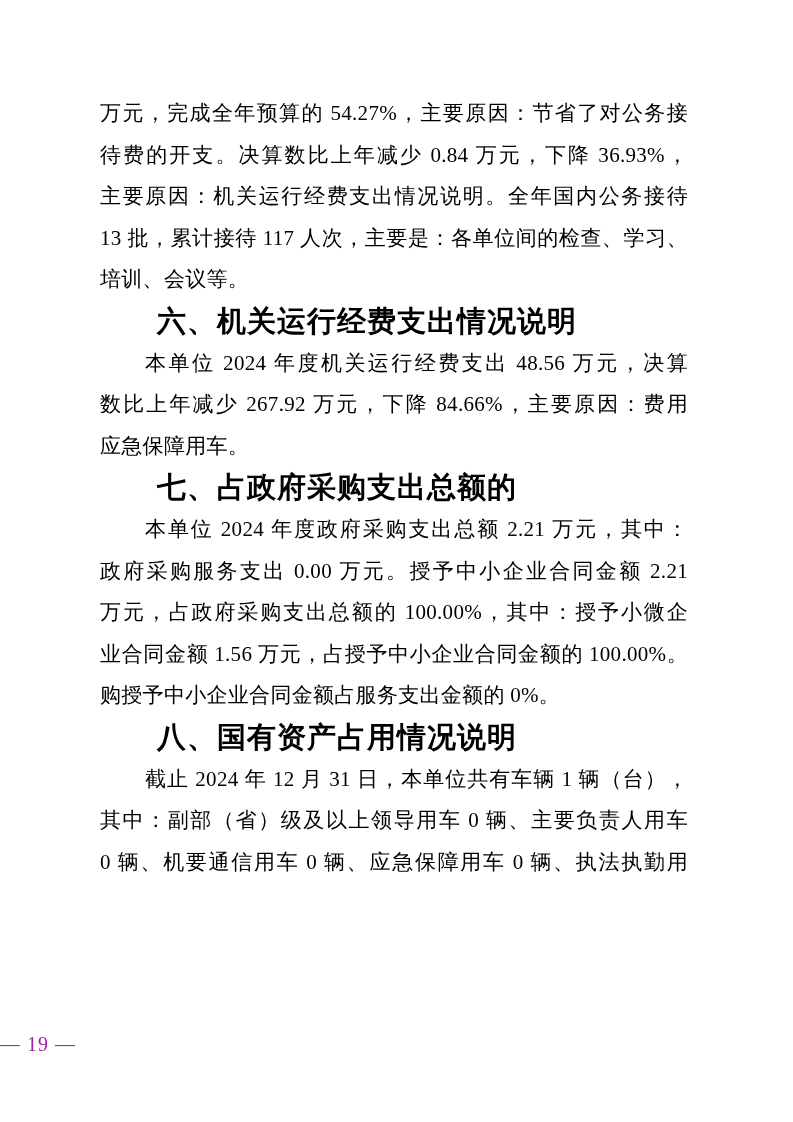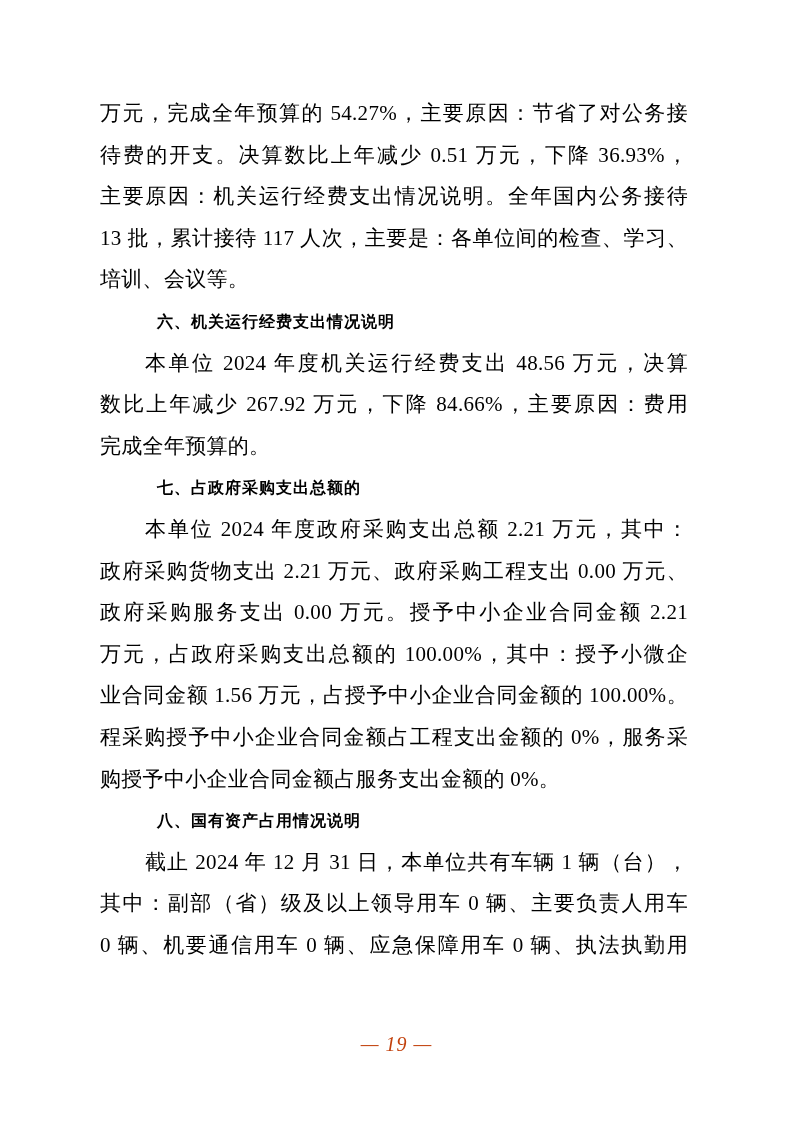--- a/index.html
+++ b/index.html
@@ -34,60 +34,57 @@
   }
   .line.indent {
     text-indent: 45px;
   }
   .line.no-stretch {
     text-align-last: left;
   }
   .heading {
     font-family: Liberation Sans, sans-serif;
     font-weight: 700;
-    font-size: 16px;
+    font-size: 29px;
     line-height: 41.6px;
     height: 41.6px;
     text-indent: 57px;
     letter-spacing: 1px;
     overflow: hidden;
   }
   .footer {
     position: absolute;
     left: 0;
     right: 0;
     top: 1033px;
-    text-align: center;
+    text-align: left;
     font-size: 20px;
     letter-spacing: 1px;
-    color: #c2410c;
-    font-style: italic;
+    color: #a21caf;
   }
 </style>
 </head>
 <body>
 
 <div class="page">
   <div class="content">
       <div class="line">万元，完成全年预算的 54.27%，主要原因：节省了对公务接</div>
-      <div class="line">待费的开支。决算数比上年减少 0.51 万元，下降 36.93%，</div>
+      <div class="line">待费的开支。决算数比上年减少 0.84 万元，下降 36.93%，</div>
       <div class="line">主要原因：机关运行经费支出情况说明。全年国内公务接待</div>
       <div class="line">13 批，累计接待 117 人次，主要是：各单位间的检查、学习、</div>
       <div class="line no-stretch">培训、会议等。</div>
       <div class="heading">六、机关运行经费支出情况说明</div>
       <div class="line indent">本单位 2024 年度机关运行经费支出 48.56 万元，决算</div>
       <div class="line">数比上年减少 267.92 万元，下降 84.66%，主要原因：费用</div>
-      <div class="line no-stretch">完成全年预算的。</div>
+      <div class="line no-stretch">应急保障用车。</div>
       <div class="heading">七、占政府采购支出总额的</div>
       <div class="line indent">本单位 2024 年度政府采购支出总额 2.21 万元，其中：</div>
-      <div class="line">政府采购货物支出 2.21 万元、政府采购工程支出 0.00 万元、</div>
       <div class="line">政府采购服务支出 0.00 万元。授予中小企业合同金额 2.21</div>
       <div class="line">万元，占政府采购支出总额的 100.00%，其中：授予小微企</div>
       <div class="line">业合同金额 1.56 万元，占授予中小企业合同金额的 100.00%。</div>
-      <div class="line">程采购授予中小企业合同金额占工程支出金额的 0%，服务采</div>
       <div class="line no-stretch">购授予中小企业合同金额占服务支出金额的 0%。</div>
       <div class="heading">八、国有资产占用情况说明</div>
       <div class="line indent">截止 2024 年 12 月 31 日，本单位共有车辆 1 辆（台），</div>
       <div class="line">其中：副部（省）级及以上领导用车 0 辆、主要负责人用车</div>
       <div class="line">0 辆、机要通信用车 0 辆、应急保障用车 0 辆、执法执勤用</div>
     </div>
   <div class="footer">— 19 —</div>
 </div>
 
 </body></html>

